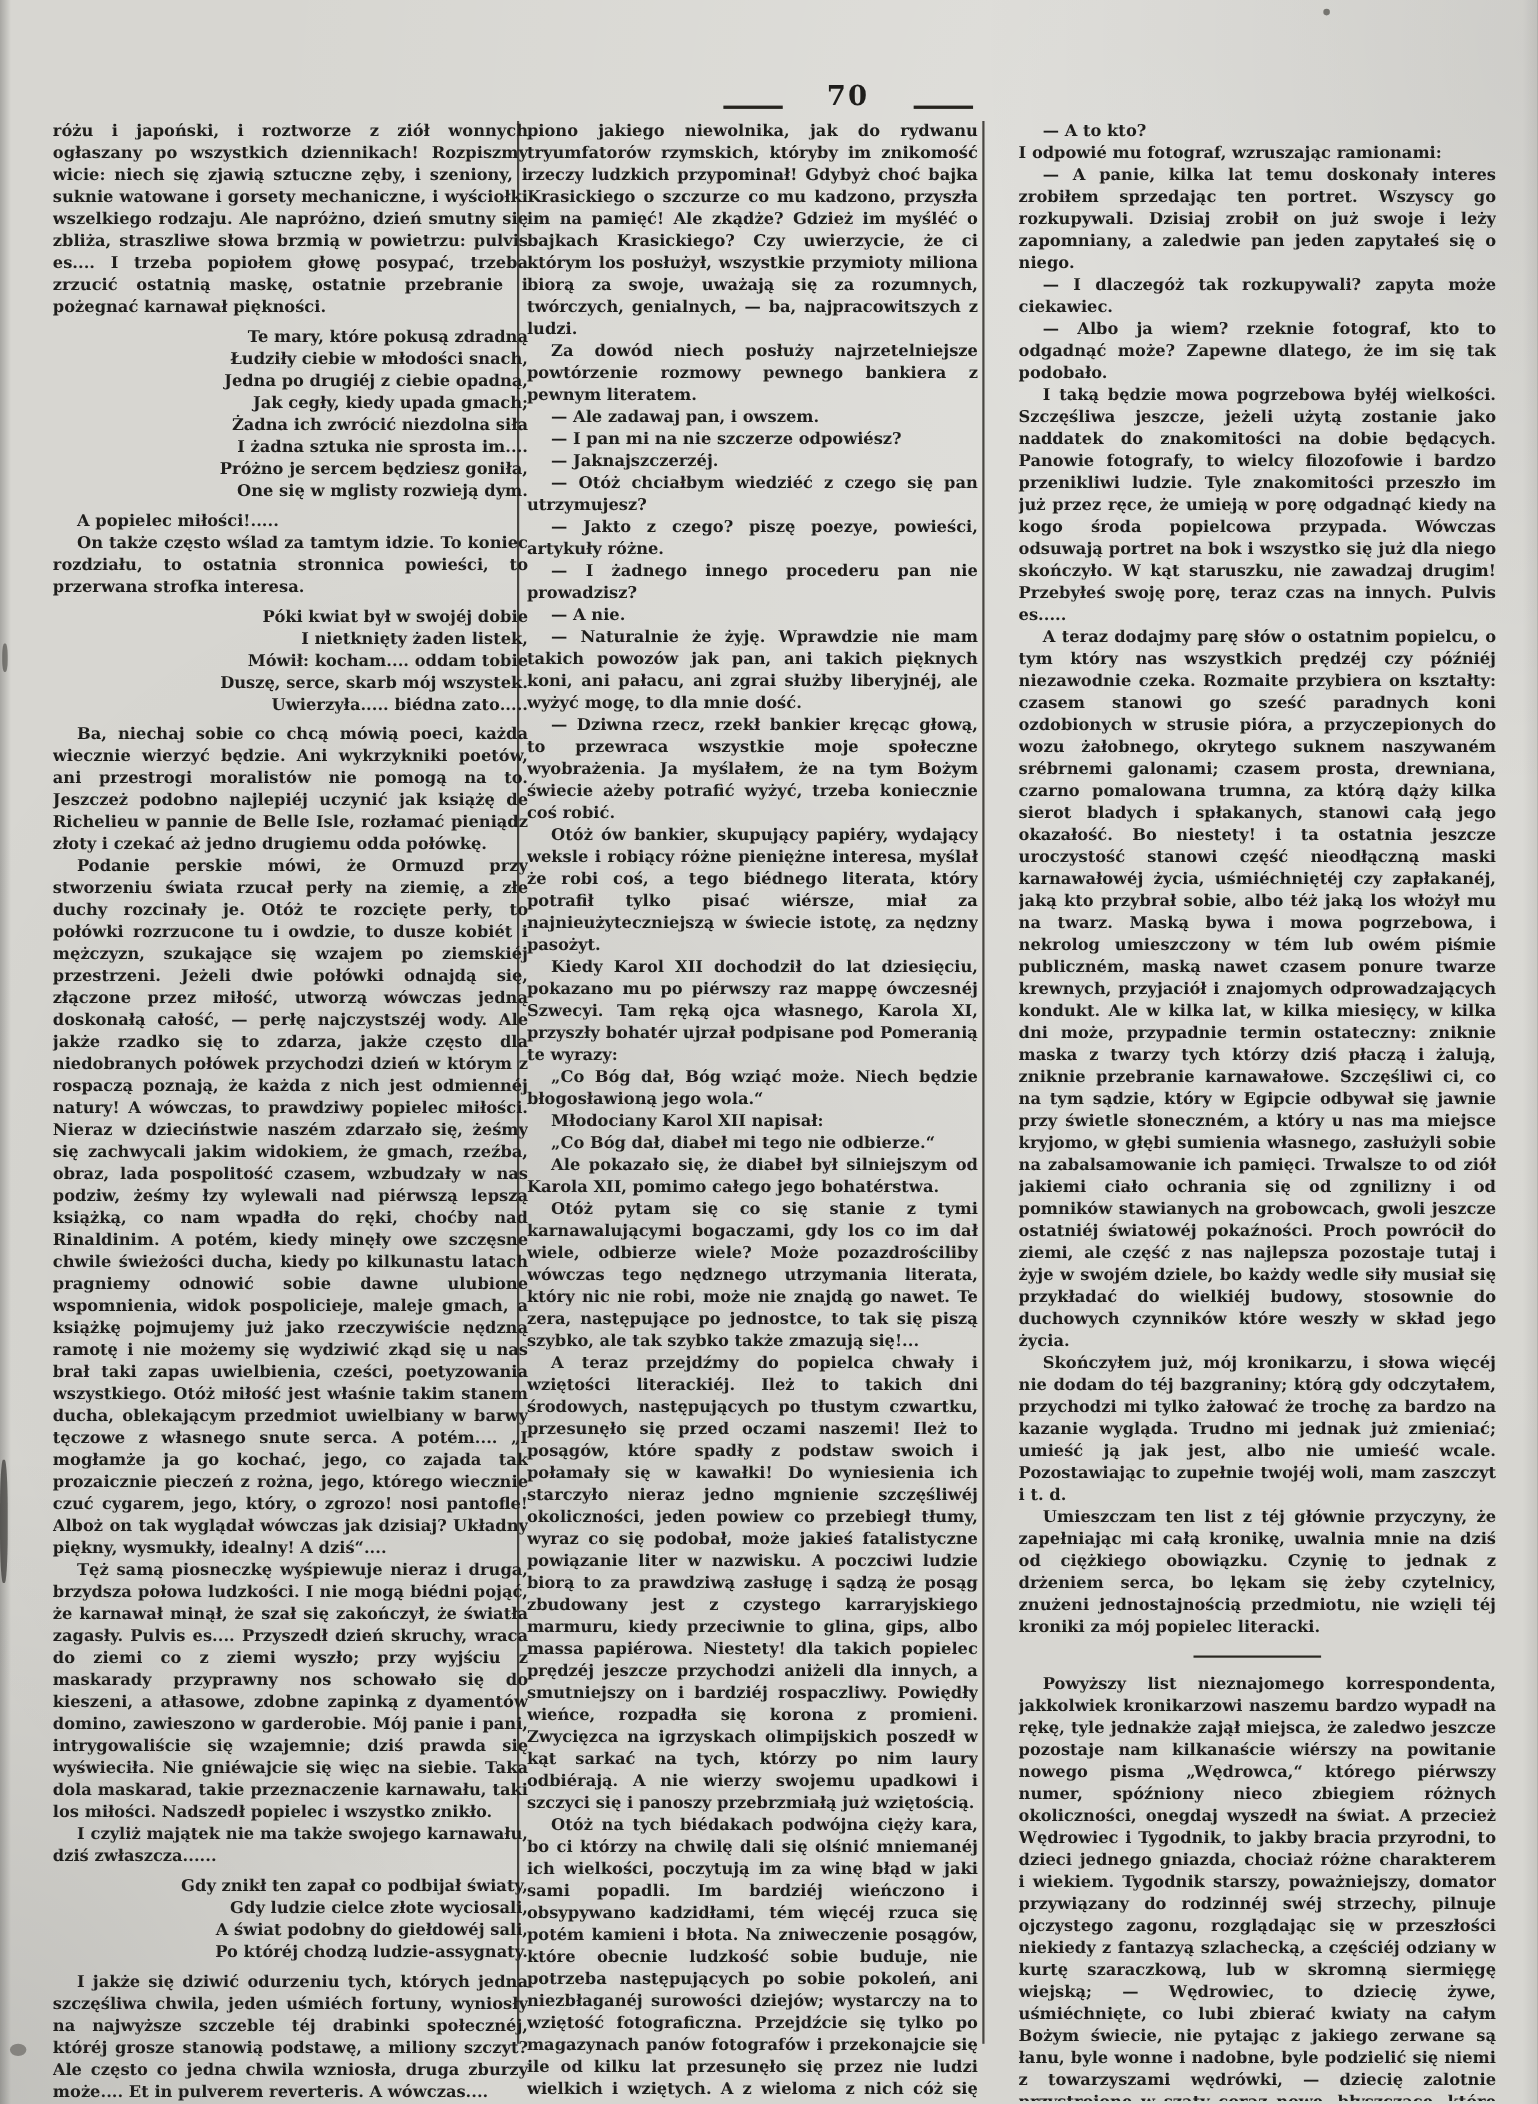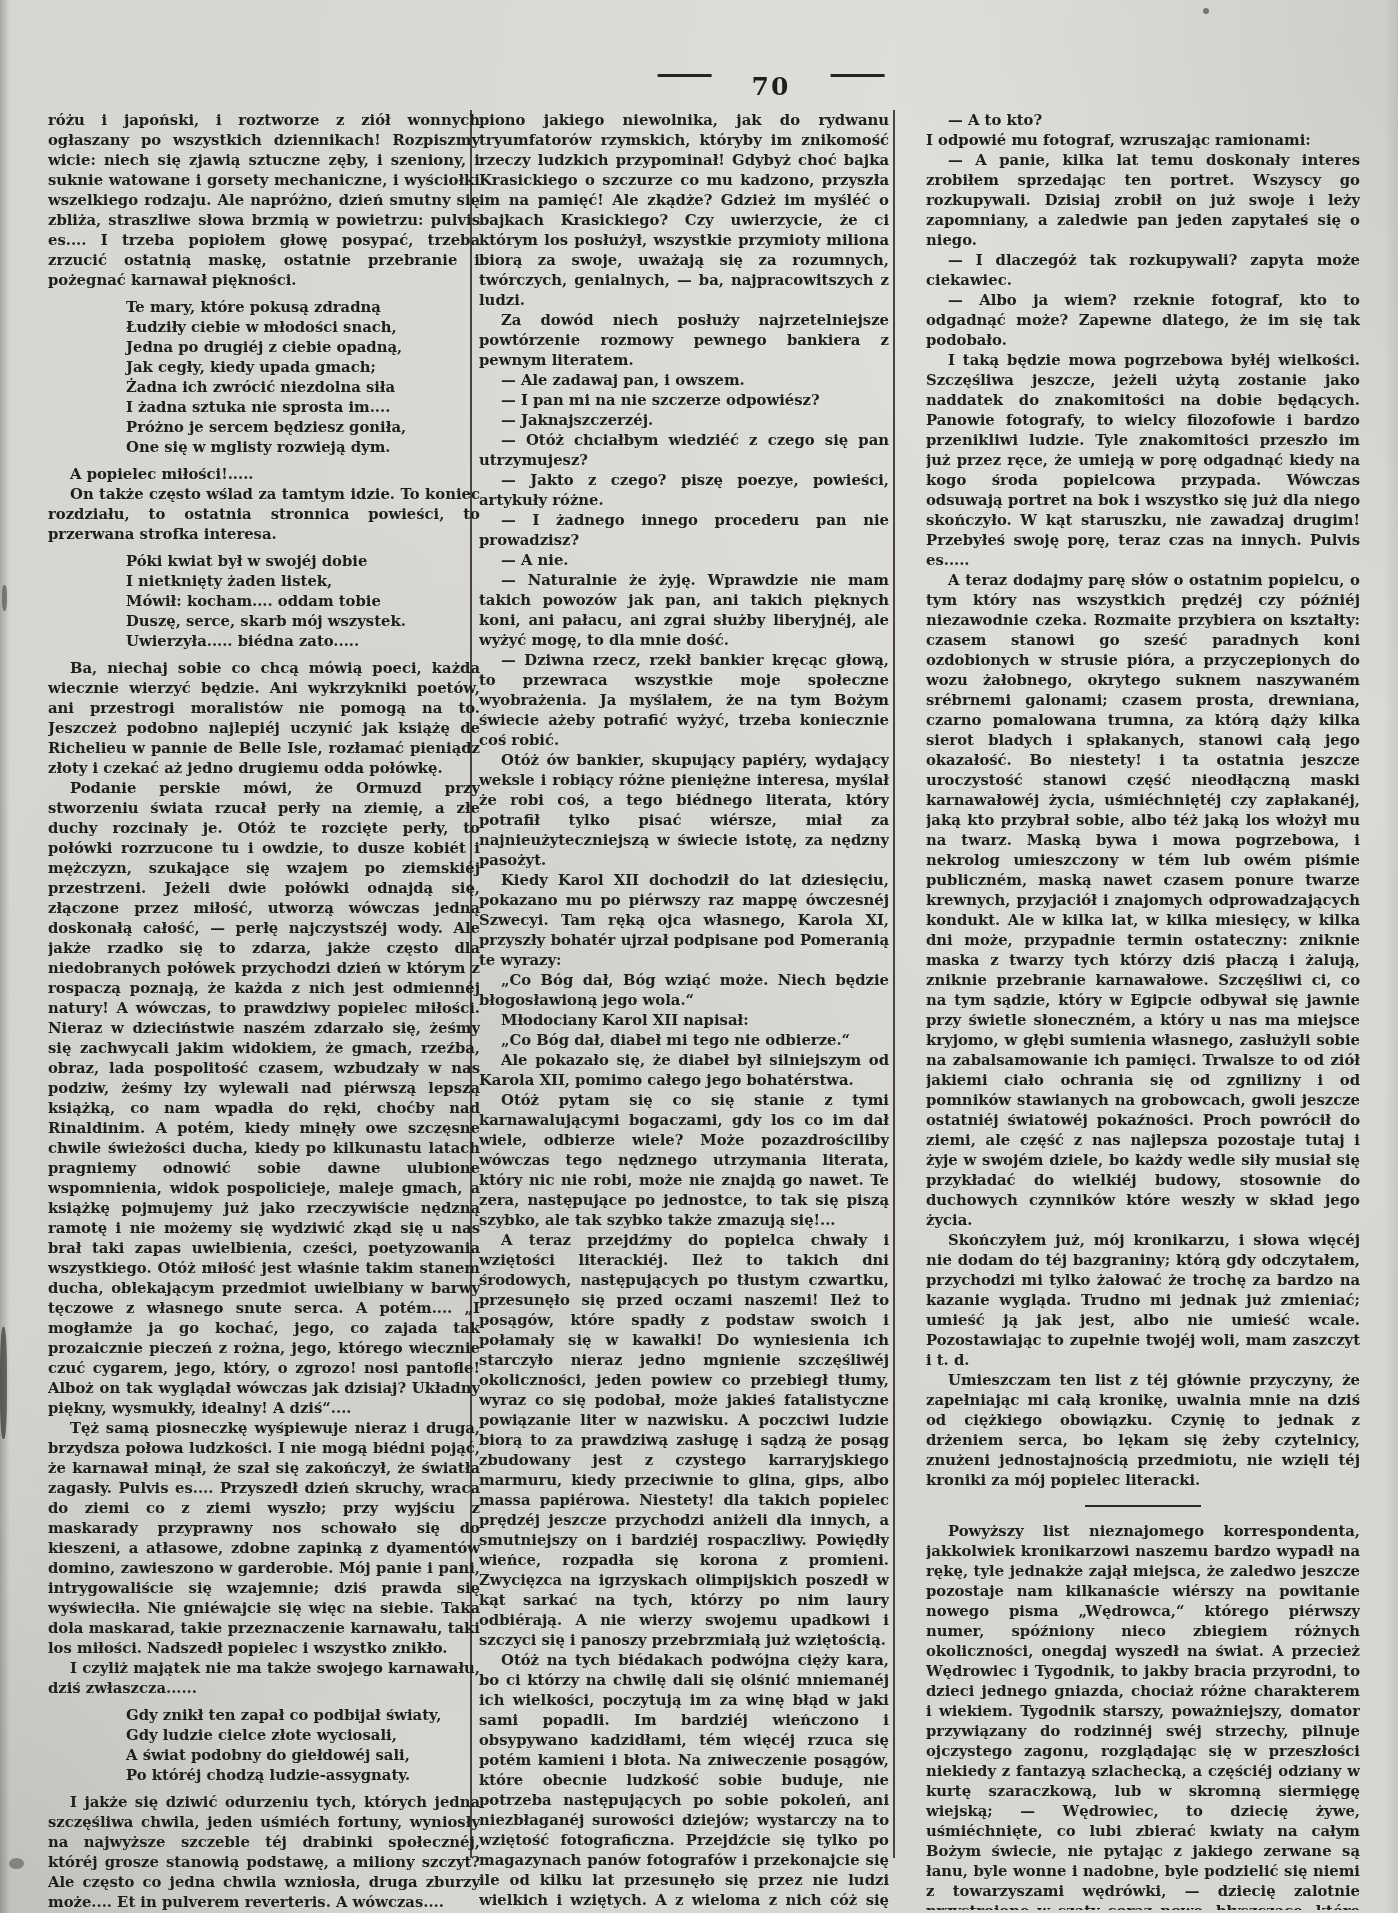--- a/index.html
+++ b/index.html
@@ -13,38 +13,38 @@
       radial-gradient(ellipse at 0% 100%, rgba(0,0,0,0.10), transparent 22%),
       radial-gradient(ellipse at 100% 2%, rgba(0,0,0,0.07), transparent 26%),
       radial-gradient(ellipse at 30% 60%, rgba(0,0,0,0.05), transparent 40%),
       linear-gradient(90deg, rgba(0,0,0,0.22), rgba(0,0,0,0) 10px),
       linear-gradient(270deg, rgba(0,0,0,0.08), rgba(0,0,0,0) 14px),
       #d7d6d1;
     color:#1f1e1c;
   }
   .header{
     position:absolute; top:74px; left:771px; transform:translateX(-50%);
-    display:flex; align-items:flex-start; gap:40px;
+    display:flex; align-items:flex-end; gap:40px;
   }
   .header .rule{width:54px;height:3px;background:#26241f;}
   .pageno{font-size:25px;font-weight:bold;letter-spacing:2px;line-height:1;}
   .divider{position:absolute;top:110px;width:2px;height:1748px;background:rgba(28,26,22,0.78);}
   .div1{left:470px;}
   .div2{left:893px;}
   .col{
     position:absolute;top:110px;height:1800px;overflow:hidden;
     font-size:14.8px;font-weight:bold;line-height:20px;
     text-align:justify;
   }
   .c1{left:48px;width:432px;}
   .c2{left:479px;width:410px;}
   .c3{left:926px;width:434px;}
   .col p{margin:0;text-indent:22px;}
   .col p.p0{text-indent:0;}
-  .verse{margin:7px 0 7px 78px;white-space:pre-line;text-align:left;}
+  .verse{margin:7px 0 7px 78px;white-space:pre-line;text-align:right;}
   .section-rule{width:116px;height:2px;background:#2a2822;margin:15px auto 14px auto;}
   .speck{position:absolute;}
   .sp1{left:0;top:1327px;width:7px;height:112px;background:rgba(22,20,18,.55);border-radius:40%;}
   .sp2{left:2px;top:585px;width:5px;height:26px;background:rgba(30,28,24,.45);border-radius:40%;}
   .sp3{left:9px;top:1858px;width:15px;height:11px;background:rgba(40,38,32,.40);border-radius:50%;}
   .sp4{left:1203px;top:8px;width:6px;height:6px;background:rgba(40,38,32,.55);border-radius:50%;}
 </style>
 </head>
 <body>
 

